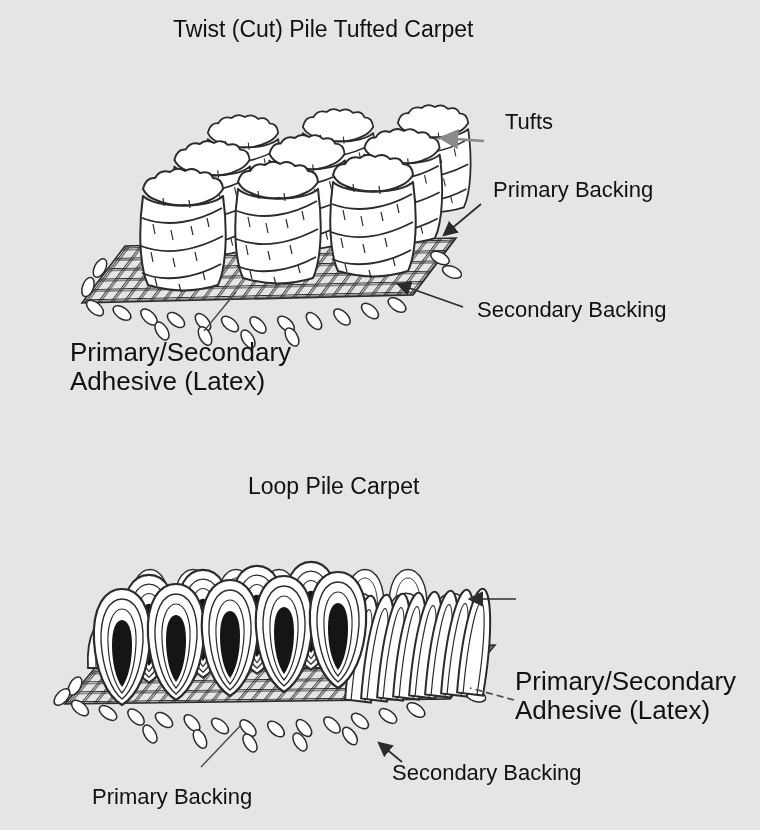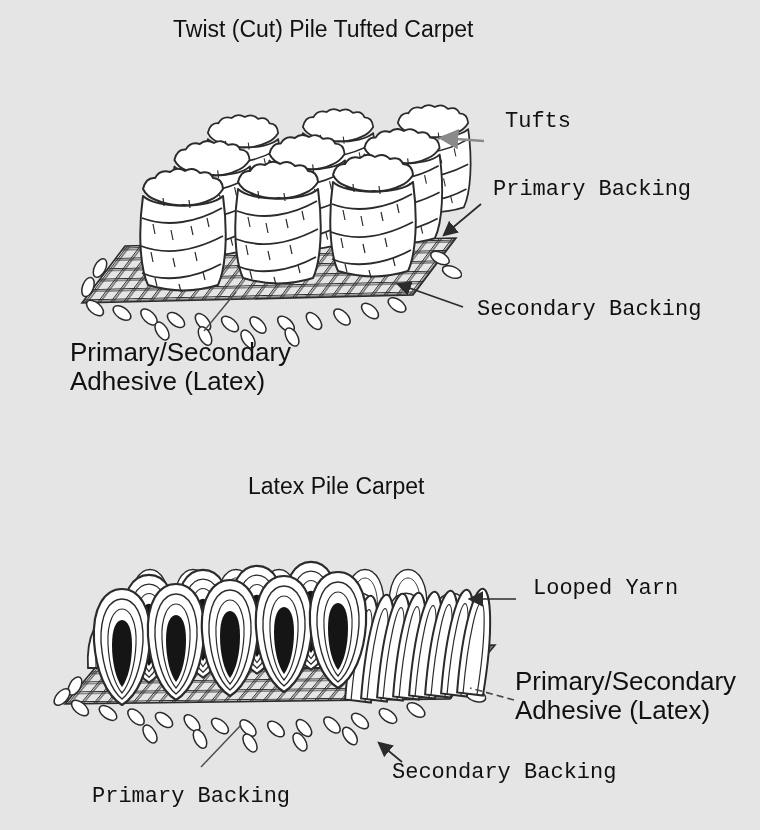--- a/index.html
+++ b/index.html
@@ -1,20 +1,20 @@
 <!DOCTYPE html>
 <html><head>
 <meta charset="utf-8">
 <style>
   html,body{margin:0;padding:0;background:#ffffff;}
   #canvas{position:relative;width:760px;height:830px;background:#e5e5e5;overflow:hidden;
           font-family:"Liberation Sans",sans-serif;}
   #art{position:absolute;left:0;top:0;}
   .title{position:absolute;font-size:23px;line-height:23px;color:#111;white-space:nowrap;}
-  .lbl{position:absolute;font-size:22px;line-height:22px;color:#111;white-space:nowrap;font-family:Liberation Mono, monospace;}
+  .lbl{position:absolute;font-size:22px;line-height:22px;color:#111;white-space:nowrap;}
   .lbl2{position:absolute;font-size:26px;line-height:29px;color:#111;white-space:nowrap;}
 </style>
 </head>
 <body>
 
 <div id="canvas">
 
   <svg id="art" width="760" height="830" viewBox="0 0 760 830">
     <defs>
       <marker id="ah" viewBox="0 0 10 10" refX="8.5" refY="5" markerWidth="9" markerHeight="9" orient="auto">
@@ -192,23 +192,22 @@
 
   <div class="lbl" style="left:493px;top:179px;">Primary Backing</div>
 
   <div class="lbl" style="left:477px;top:299px;">Secondary Backing</div>
 
   <div class="lbl2" style="left:70px;top:338px;">
     <div>Primary/Secondary</div>
     <div>Adhesive (Latex)</div>
   </div>
 
-  <div class="title" style="left:248px;top:475px;">Latex Pile Carpet</div>
-
-  <div class="lbl" style="left:533px;top:578px;">Looped Yarn</div>
+  <div class="title" style="left:248px;top:475px;">Loop Pile Carpet</div>
+
 
   <div class="lbl2" style="left:515px;top:667px;">
     <div>Primary/Secondary</div>
     <div>Adhesive (Latex)</div>
   </div>
 
   <div class="lbl" style="left:392px;top:762px;">Secondary Backing</div>
 
   <div class="lbl" style="left:92px;top:786px;">Primary Backing</div>
 

